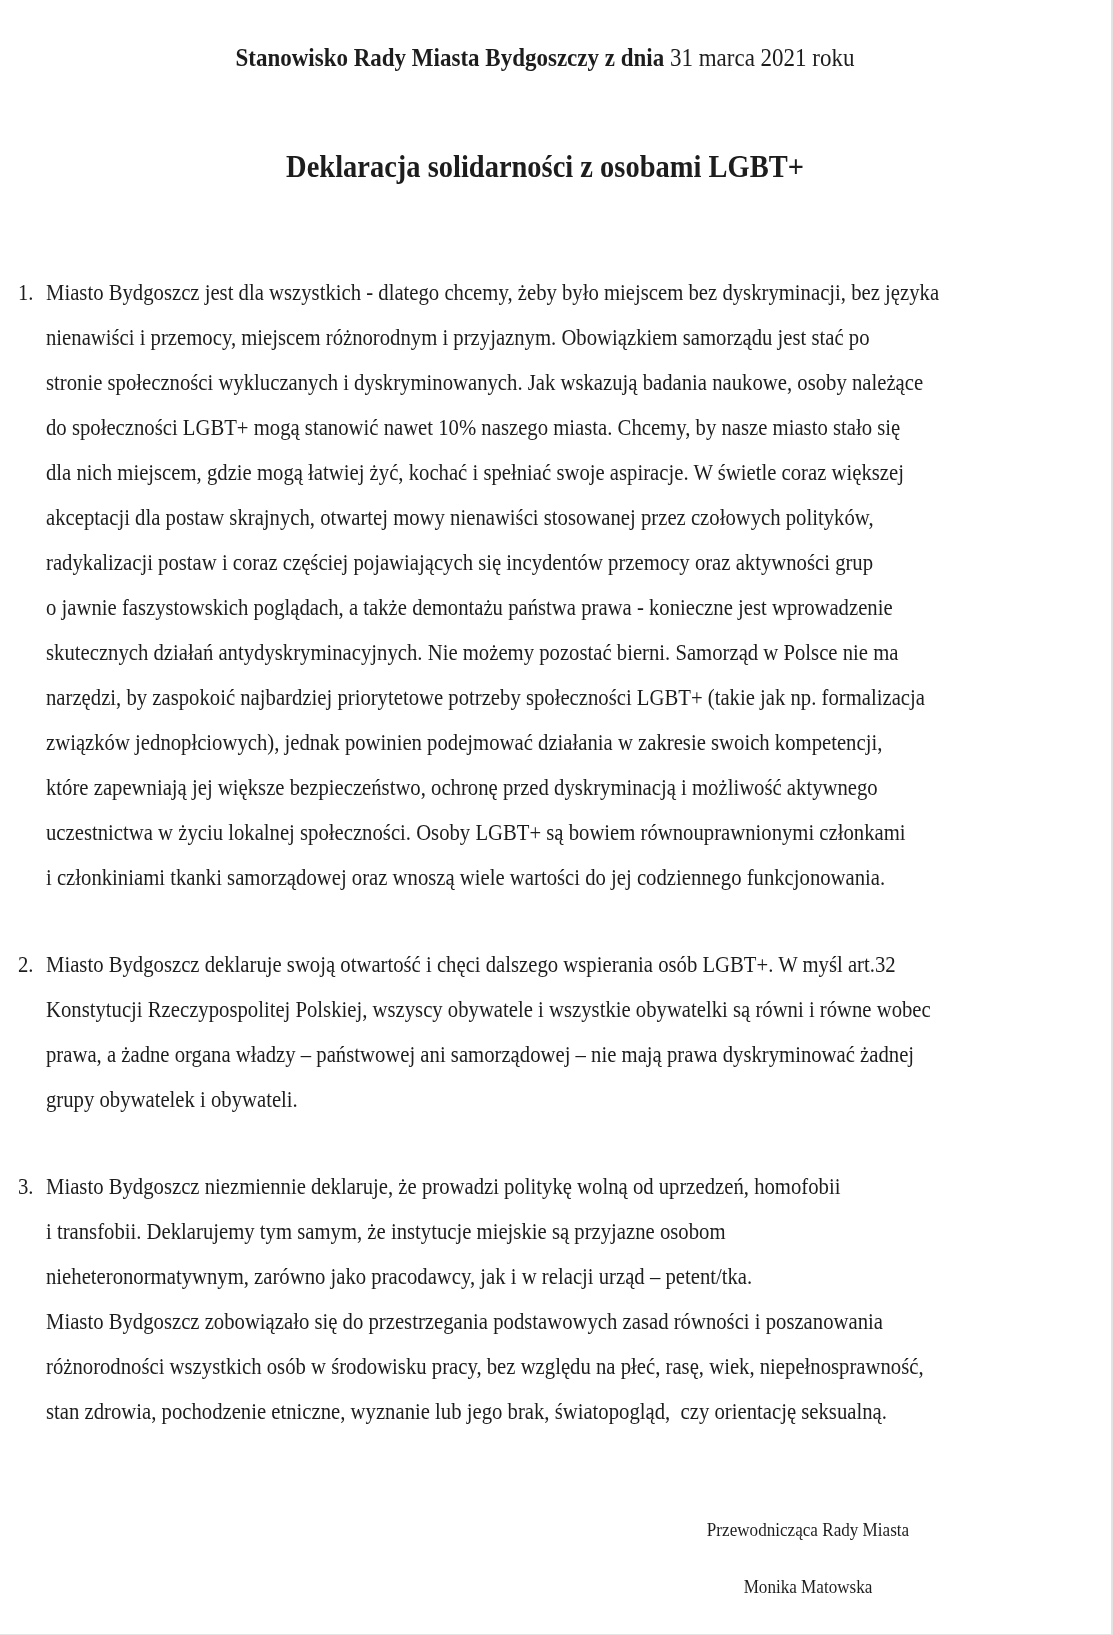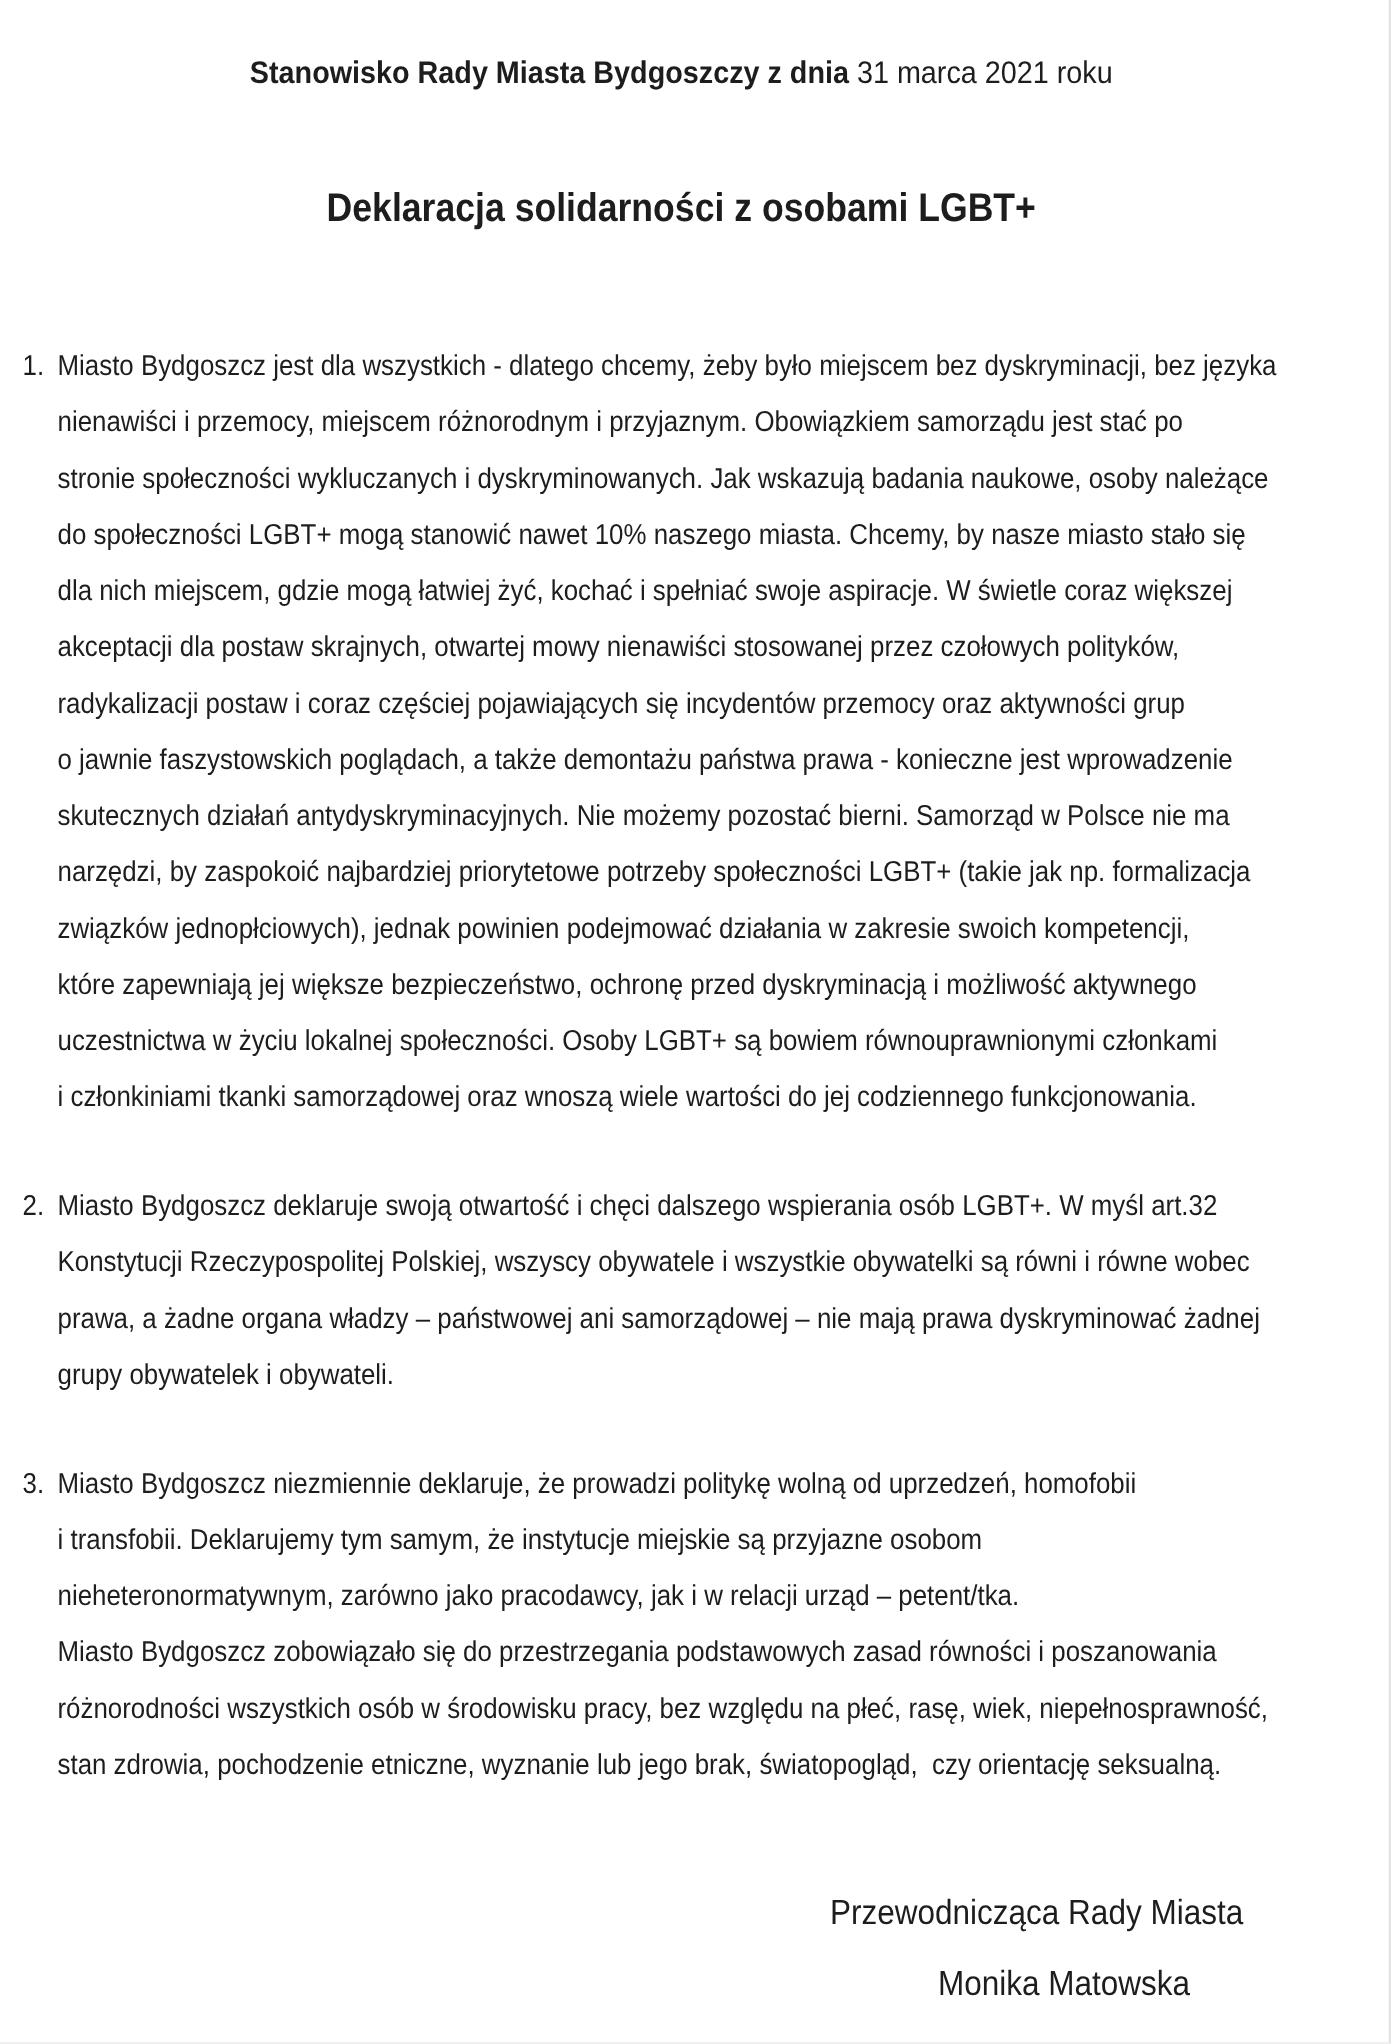--- a/index.html
+++ b/index.html
@@ -7,21 +7,21 @@
     padding: 0;
     background: #ffffff;
   }
   .page {
     position: relative;
     width: 1113px;
     height: 1635px;
     margin: 0;
     background: #ffffff;
     color: #1d1d1d;
-    font-family: Liberation Sans, sans-serif;
+    font-family: Liberation Serif, serif;
     overflow: hidden;
     box-shadow: inset -2px -1px 0 #e3e3e3;
   }
   .doc-header {
     margin-top: 42px;
     width: 1090px;
     text-align: center;
     font-size: 25px;
     line-height: 32px;
     white-space: pre;
@@ -63,22 +63,22 @@
     height: 45px;
     line-height: 45px;
     white-space: pre;
     transform: scaleX(0.90);
     transform-origin: 0 50%;
   }
   .signature {
     margin-top: 67px;
     margin-left: 648px;
     width: 320px;
-    text-align: right;
-    font-size: 28px;
+    text-align: center;
+    font-size: 19px;
   }
   .signature-line {
     height: 57px;
     line-height: 57px;
     white-space: pre;
     transform: scaleX(0.90);
     transform-origin: 50% 50%;
   }
 </style>
 </head>

